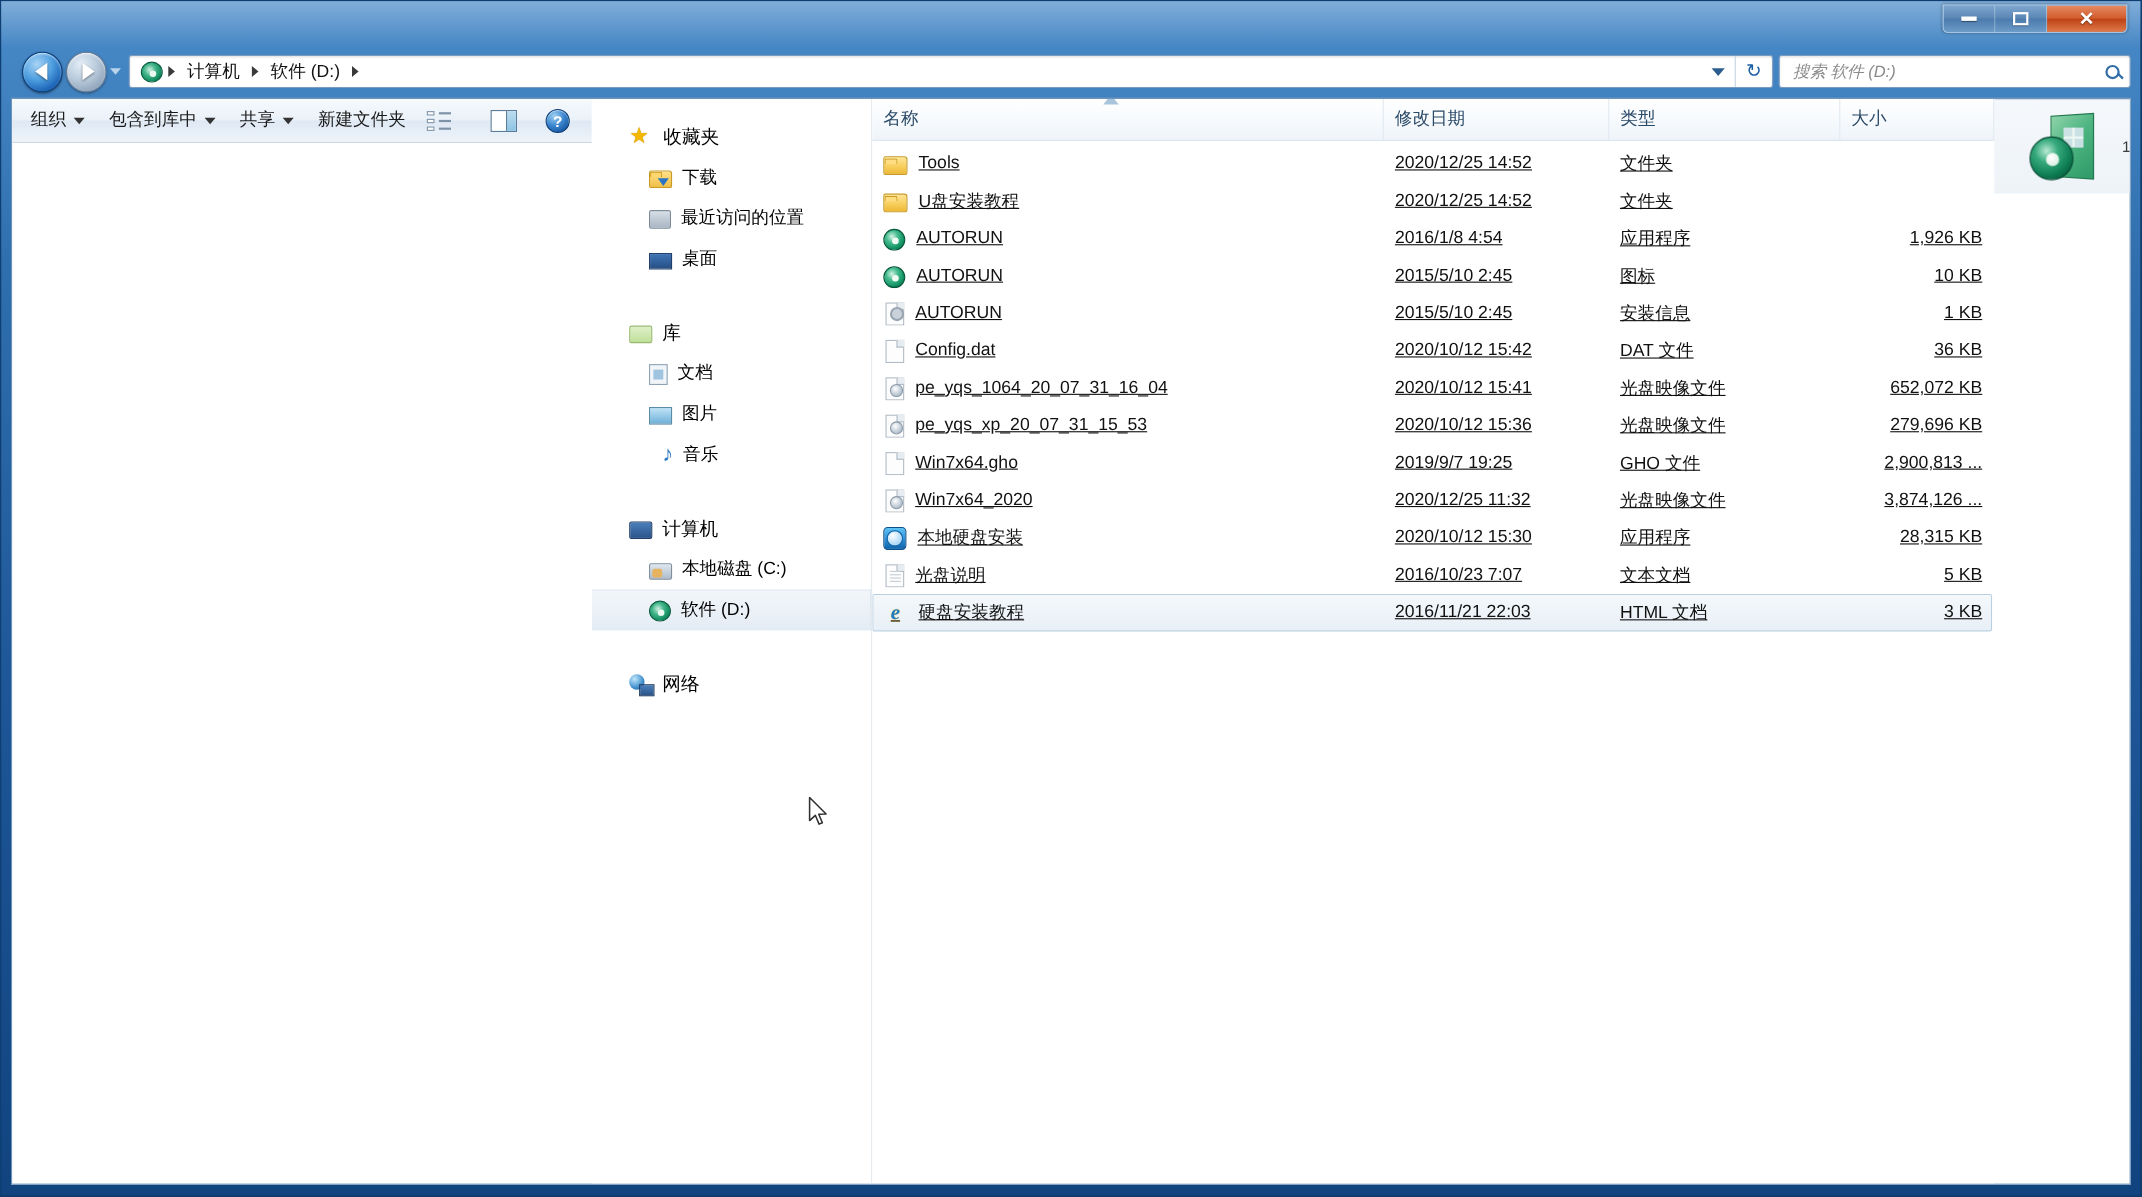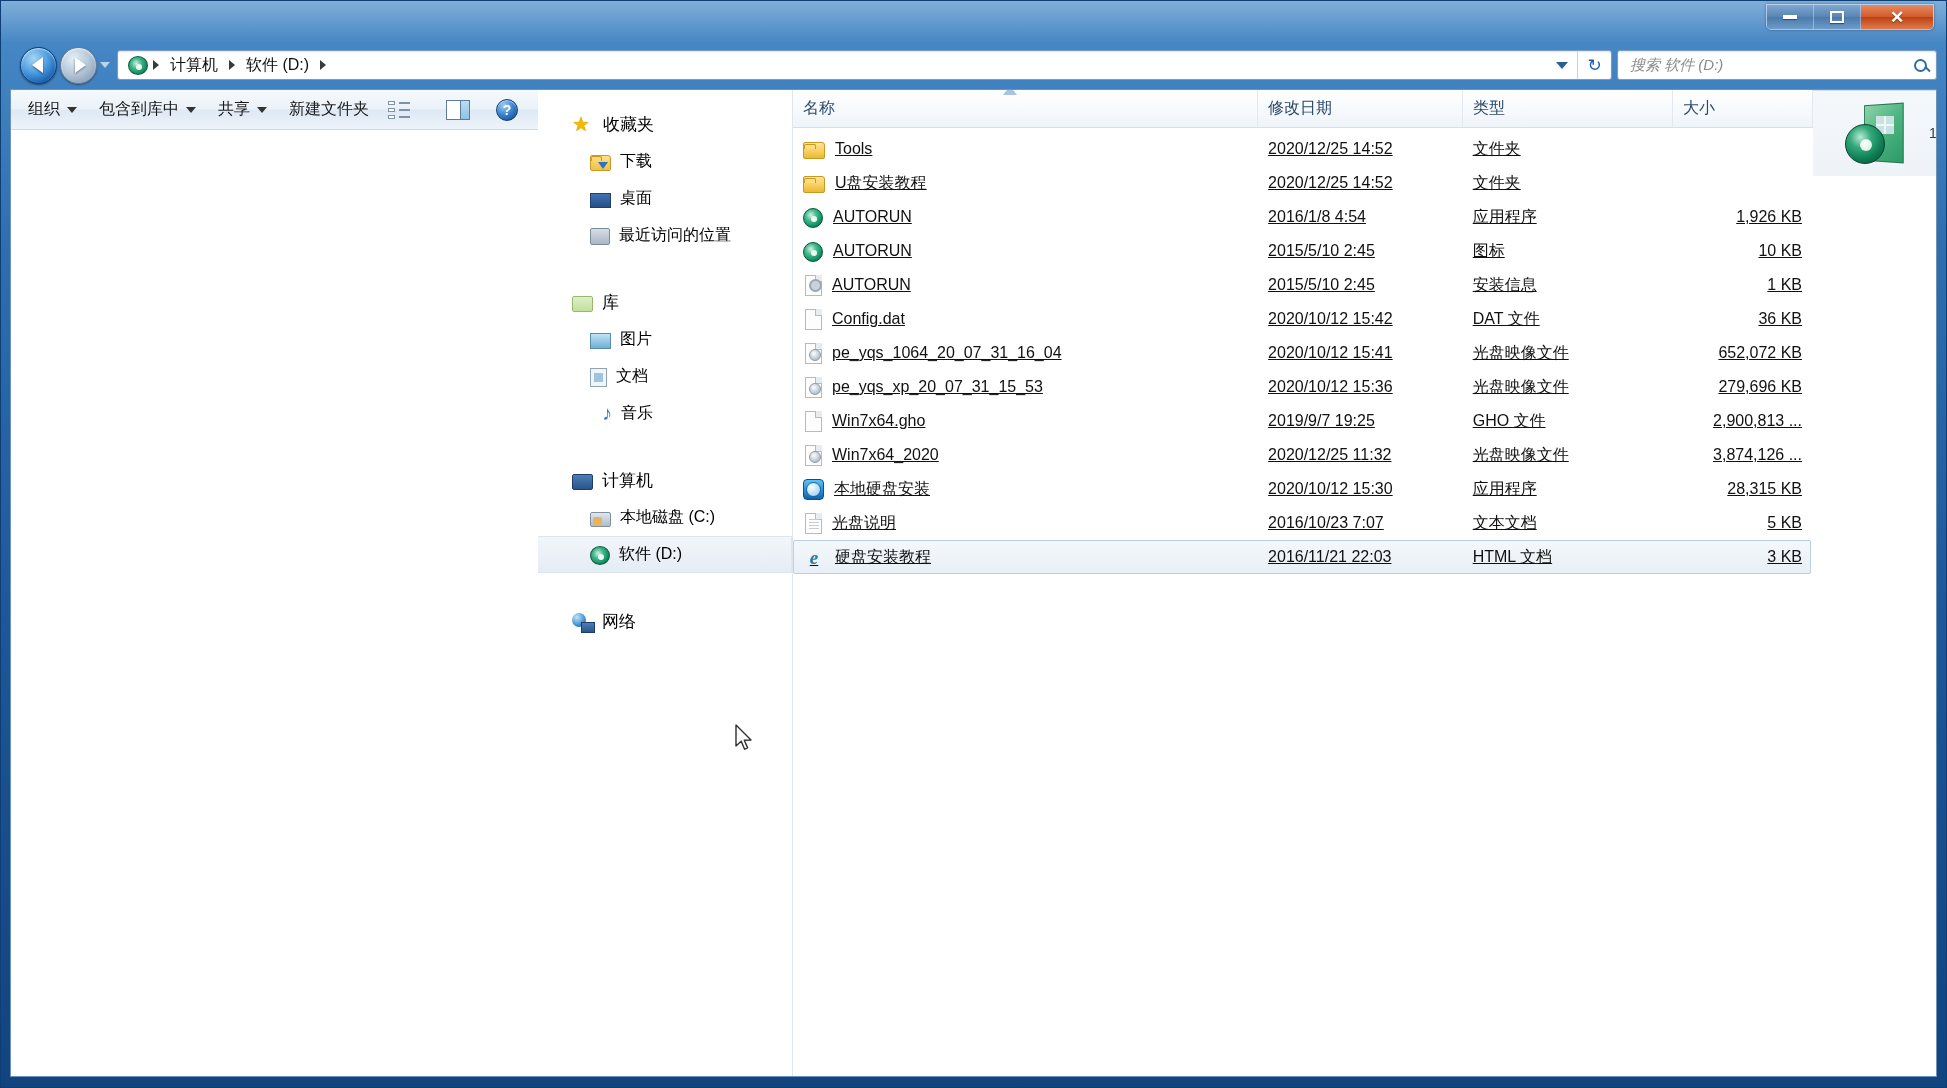--- a/index.html
+++ b/index.html
@@ -485,43 +485,43 @@
         <div class="nav-group">
           <div class="nav-row">
             <span class="sic sic-star">★</span>
             <span>收藏夹</span>
           </div>
           <div class="nav-row child">
             <span class="sic sic-folder sic-dl"></span>
             <span>下载</span>
           </div>
           <div class="nav-row child">
+            <span class="sic sic-recent"></span>
+            <span>最近访问的位置</span>
+          </div>
+          <div class="nav-row child">
             <span class="sic sic-desktop"></span>
             <span>桌面</span>
-          </div>
-          <div class="nav-row child">
-            <span class="sic sic-recent"></span>
-            <span>最近访问的位置</span>
           </div>
         </div>
 
         <div class="nav-gap"></div>
 
         <div class="nav-group">
           <div class="nav-row">
             <span class="sic sic-lib"></span>
             <span>库</span>
           </div>
           <div class="nav-row child">
+            <span class="sic sic-doc"></span>
+            <span>文档</span>
+          </div>
+          <div class="nav-row child">
             <span class="sic sic-pic"></span>
             <span>图片</span>
-          </div>
-          <div class="nav-row child">
-            <span class="sic sic-doc"></span>
-            <span>文档</span>
           </div>
           <div class="nav-row child">
             <span class="sic sic-music">♪</span>
             <span>音乐</span>
           </div>
         </div>
 
         <div class="nav-gap"></div>
 
         <div class="nav-group">

